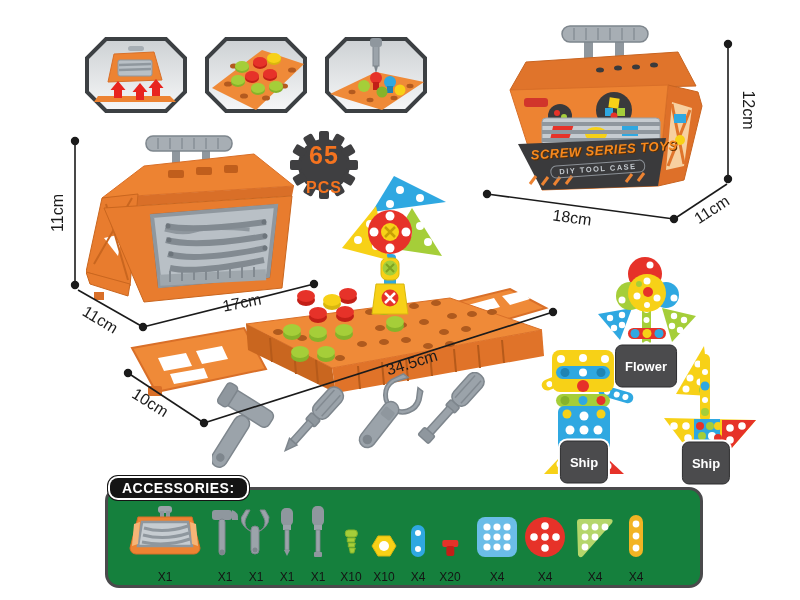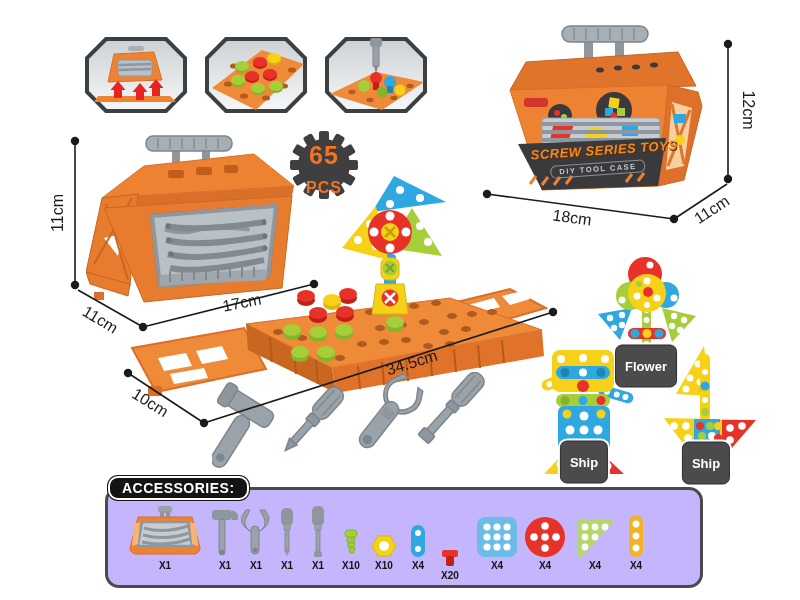--- a/index.html
+++ b/index.html
@@ -14,26 +14,26 @@
        box-shadow:0 0 0 2px #fff;white-space:nowrap;}
   .badge-num{position:absolute;color:#f4731f;font-weight:800;text-align:center;
        transform:translate(-50%,-50%);letter-spacing:1px;}
   .case-title{position:absolute;color:#f6891e;font-weight:800;font-style:italic;
        font-size:13px;letter-spacing:.5px;white-space:nowrap;
        text-shadow:1px 1px 0 #5a2c00;transform:translate(-50%,-50%) rotate(-4deg);}
   .case-sub{position:absolute;color:#c3c8cd;font-size:7.5px;font-weight:bold;
        letter-spacing:1.5px;border:1px solid #8b9096;border-radius:6px;
        padding:1px 8px;transform:translate(-50%,-50%) rotate(-4deg);white-space:nowrap;}
   .acc-panel{position:absolute;left:105px;top:487px;width:592px;height:95px;
-       border:3px solid #4a4a4c;border-radius:14px;background:#c4b5fd;}
+       border:3px solid #4a4a4c;border-radius:14px;background:#15803d;}
   .acc-title{position:absolute;left:2px;top:-12px;background:#141414;color:#fff;
        font-weight:800;font-size:14px;letter-spacing:.5px;padding:2px 12px;
        border-radius:8px;box-shadow:0 0 0 2px #fff,0 0 0 3px #141414;}
   .acc-item{position:absolute;transform:translateX(-50%);text-align:center;}
-  .acc-item .qty{font-size:10px;font-weight:bold;color:#141414;margin-top:2px;}
+  .acc-item .qty{font-size:12px;font-weight:normal;color:#141414;margin-top:12px;}
   .acc-icon{display:flex;align-items:flex-end;justify-content:center;height:54px;}
 </style>
 </head>
 <body>
 
 <div id="canvas">
 
   <div class="abs" style="left:84px;top:36px">
     <svg width="104" height="78" viewBox="0 0 104 78">
       <defs>
@@ -649,21 +649,21 @@
       <div class="acc-icon">
         <svg width="16" height="34" viewBox="0 0 16 34">
           <rect x="1" y="1" width="14" height="32" rx="7" fill="#2FA8E1"></rect>
           <circle cx="8" cy="9" r="3" fill="#fff"></circle>
             <circle cx="8" cy="25" r="3" fill="#fff"></circle>
         </svg>
       </div>
       <div class="qty">X4</div>
     </div>
 
-    <div class="acc-item" style="left:342px;top:24px">
+    <div class="acc-item" style="left:342px;top:14px">
       <div class="acc-icon">
         <svg width="20" height="20" viewBox="0 0 20 20">
           <rect x="2" y="2" width="16" height="7" rx="2" fill="#E63229"></rect>
           <rect x="6" y="8" width="8" height="10" rx="2" fill="#c21f17"></rect>
         </svg>
       </div>
       <div class="qty">X20</div>
     </div>
 
     <div class="acc-item" style="left:389px;top:14px">

